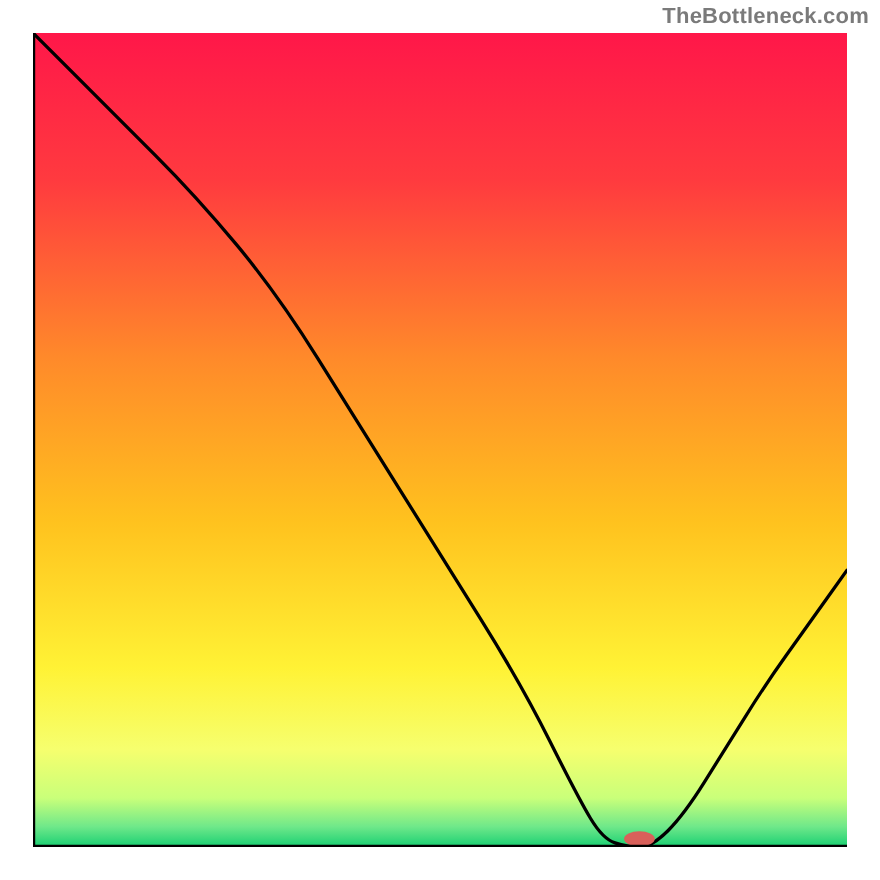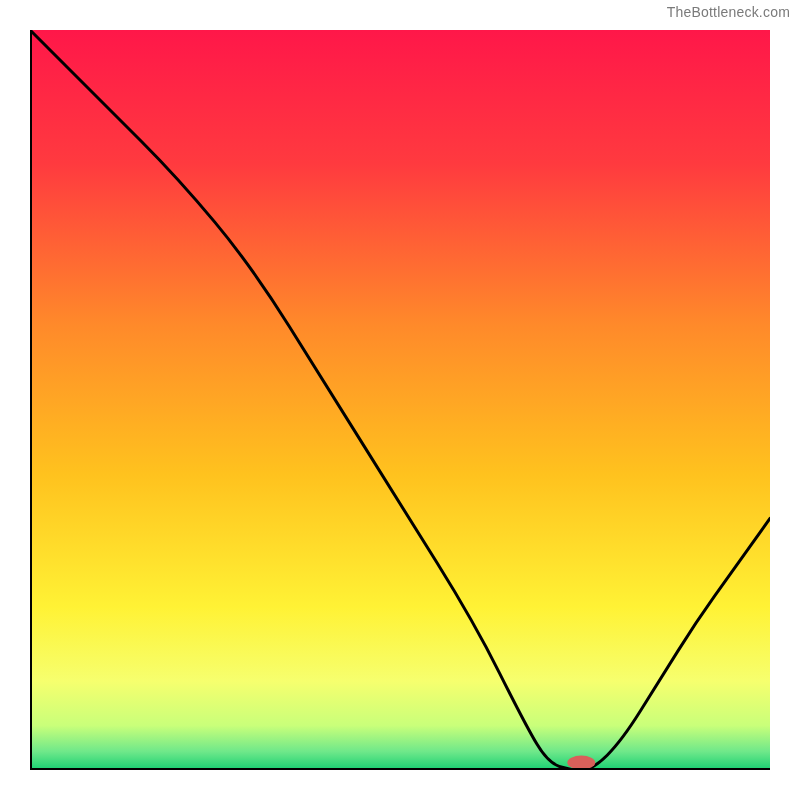--- a/index.html
+++ b/index.html
@@ -3,22 +3,22 @@
 <meta charset="utf-8">
 <style>
   * { margin: 0; padding: 0; box-sizing: border-box; }
   html, body { width: 800px; height: 800px; overflow: hidden; background: #fff; }
   .wrap { position: relative; width: 800px; height: 800px; }
   .watermark {
     position: absolute;
     top: 4px;
     right: 10px;
     font-family: Arial, Helvetica, sans-serif;
-    font-size: 14px;
-    font-weight: 400;
+    font-size: 20px;
+    font-weight: 700;
     color: #7a7a7a;
     letter-spacing: 0.2px;
     z-index: 5;
   }
   .plot {
     position: absolute;
     left: 30px;
     top: 30px;
     width: 740px;
     height: 740px;

